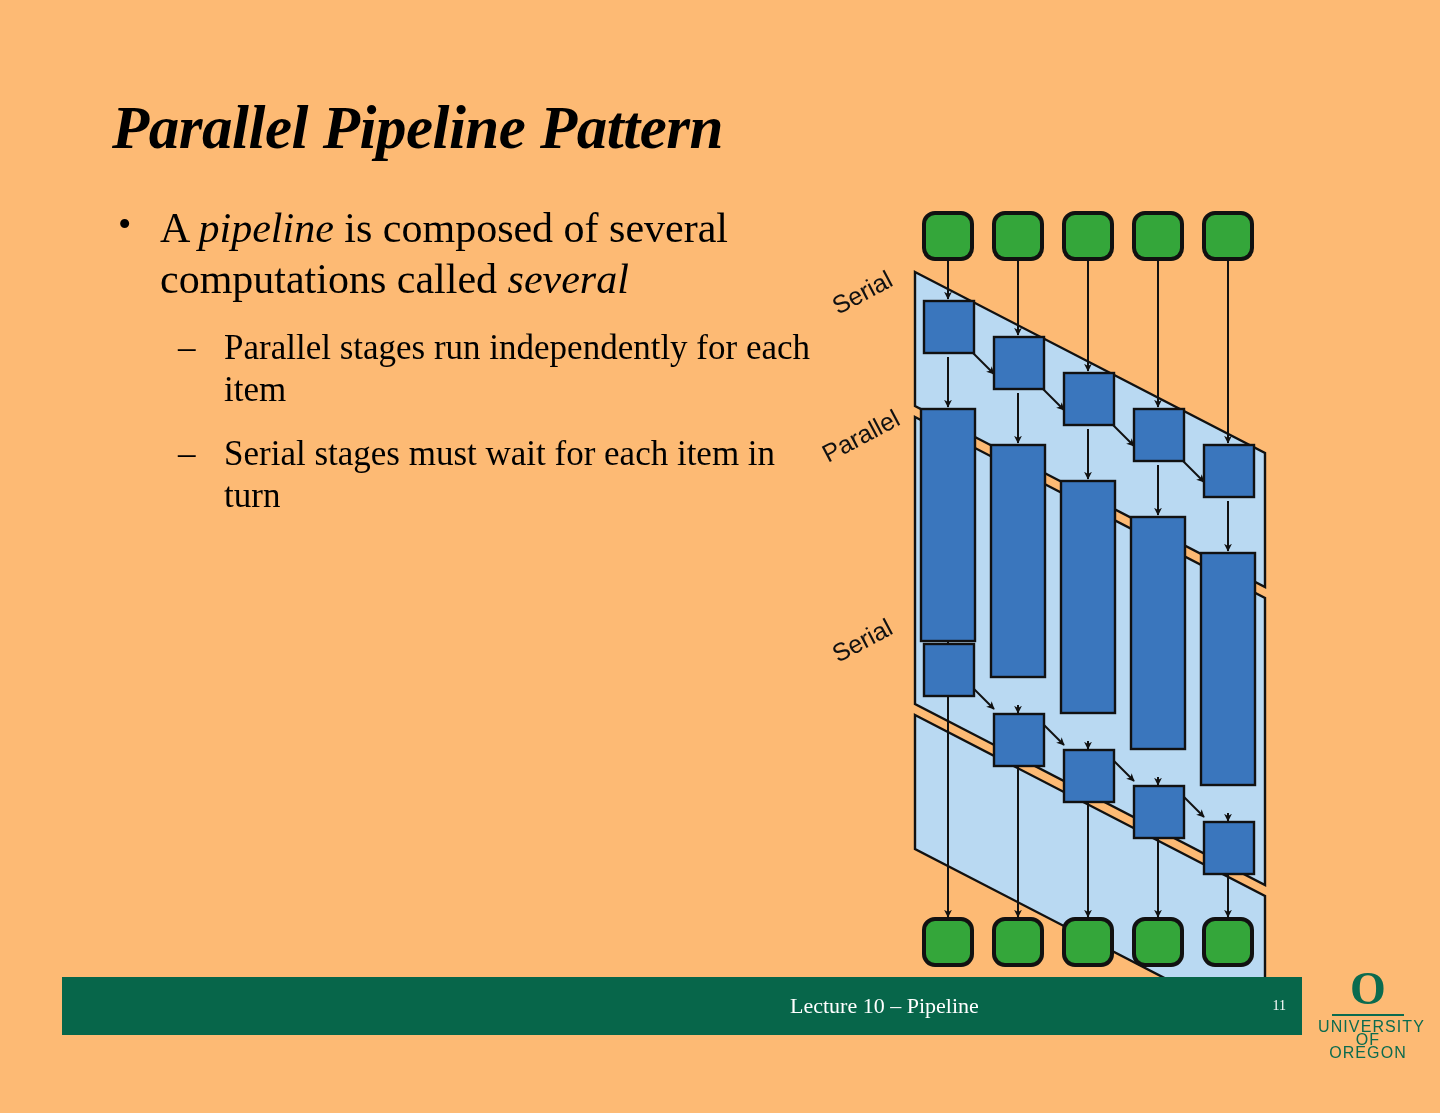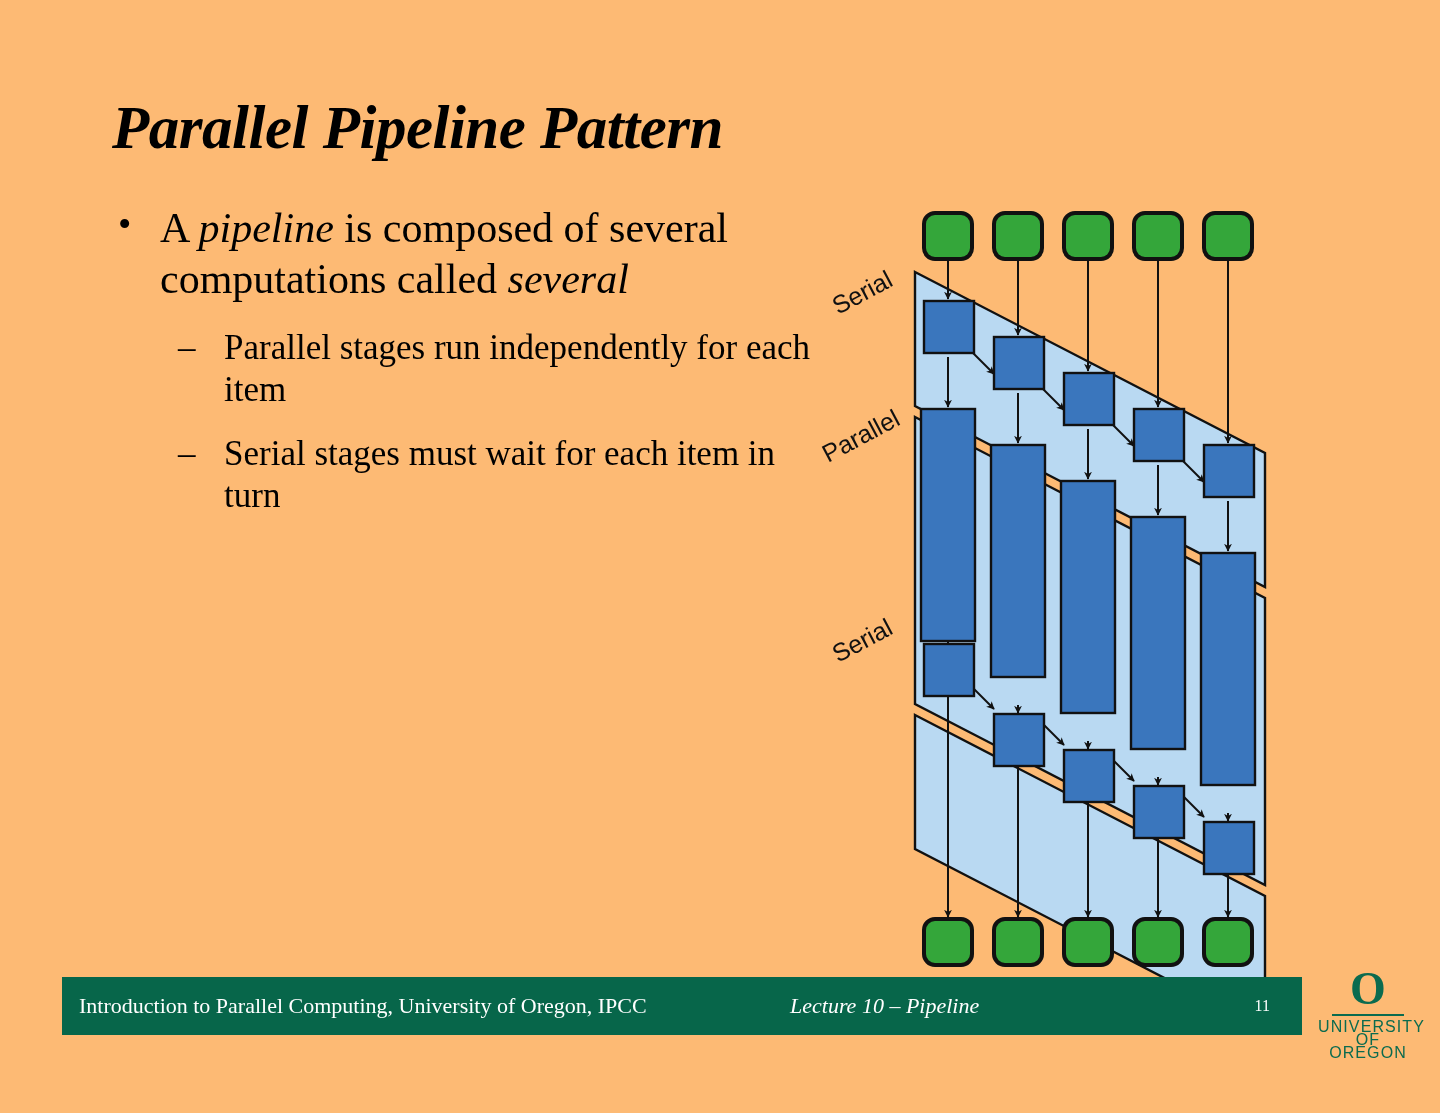--- a/index.html
+++ b/index.html
@@ -106,28 +106,27 @@
     white-space: nowrap;
   }
   #footer .f-center {
     position: absolute;
     left: 728px;
     top: 50%;
     transform: translateY(-50%);
     font-size: 22px;
     color: #ffffff;
     white-space: nowrap;
-    font-style: italic;
   }
   #footer .f-right {
     position: absolute;
-    right: 32px;
+    right: 16px;
     top: 50%;
     transform: translateY(-50%);
-    font-size: 16px;
+    font-size: 14px;
     color: #ffffff;
     white-space: nowrap;
   }
 
   
   #logo {
     position: absolute;
     left: 1318px;
     top: 968px;
     width: 100px;
@@ -278,21 +277,20 @@
         <rect x="104" y="724" width="48" height="46" rx="11" ry="11"></rect>
         <rect x="174" y="724" width="48" height="46" rx="11" ry="11"></rect>
         <rect x="244" y="724" width="48" height="46" rx="11" ry="11"></rect>
         <rect x="314" y="724" width="48" height="46" rx="11" ry="11"></rect>
         <rect x="384" y="724" width="48" height="46" rx="11" ry="11"></rect>
       </g>
     </svg>
   </div>
 
   <div id="footer">
-    <span class="f-left">Introduction to Parallel Computing, University of Oregon, IPCC</span>
     <span class="f-center">Lecture 10 – Pipeline</span>
     <span class="f-right">11</span>
   </div>
 
   <div id="logo">
     <div class="o-glyph">O</div>
     <div class="rule"></div>
     <div class="u-line">UNIVERSITY</div>
     <div class="o-line">OF OREGON</div>
   </div>

